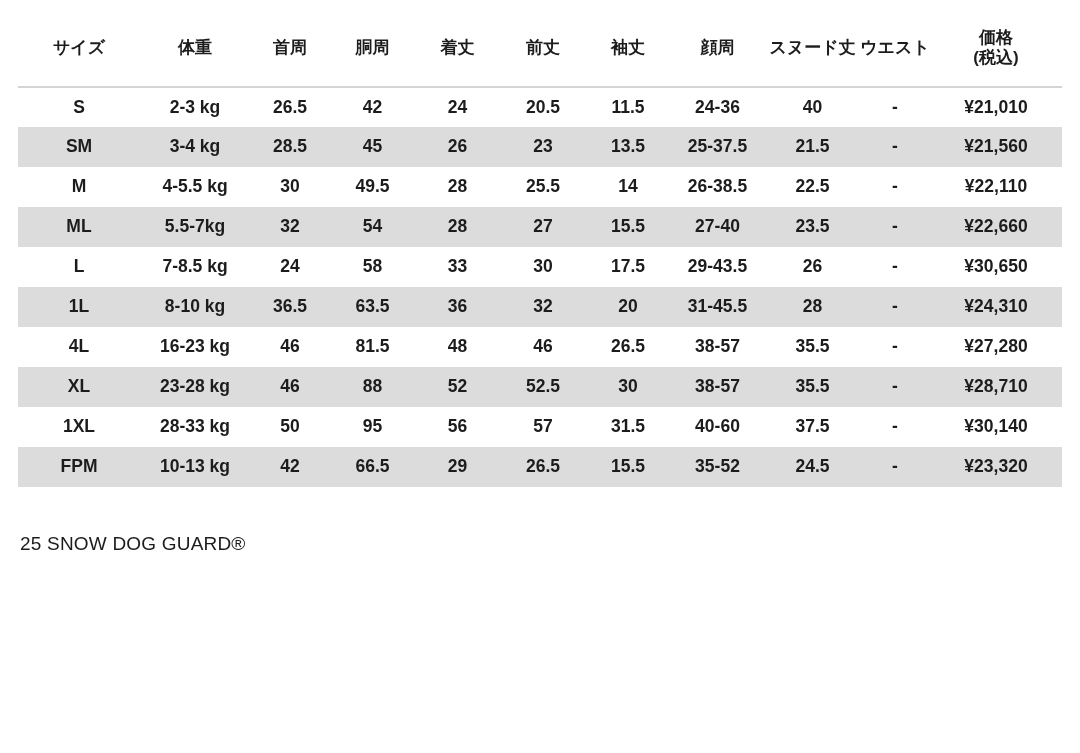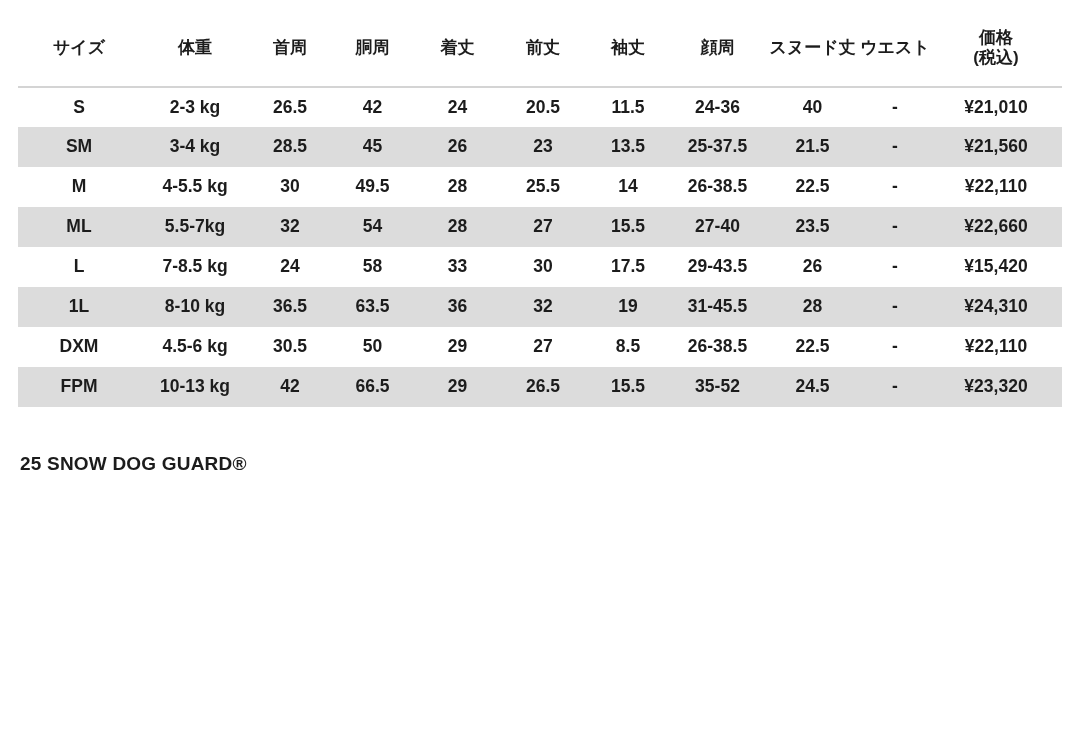--- a/index.html
+++ b/index.html
@@ -43,21 +43,21 @@
     text-align: center;
     vertical-align: middle;
     height: 40px;
     padding: 0 2px;
     color: var(--text);
   }
   table.size-chart tbody tr.shaded { background: var(--stripe); }
 
   .footer-label {
     margin: 46px 0 0 20px;
-    font-weight: 700;
+    font-weight: 400;
     font-size: 19px;
     letter-spacing: 0.2px;
     color: var(--text);
   }
 </style>
 </head>
 <body>
 
 <div class="page">
 
@@ -148,47 +148,73 @@
           <td>L</td>
           <td>7-8.5 kg</td>
           <td>24</td>
           <td>58</td>
           <td>33</td>
           <td>30</td>
           <td>17.5</td>
           <td>29-43.5</td>
           <td>26</td>
           <td>-</td>
-          <td>¥15,420</td>
+          <td>¥30,650</td>
         </tr>
         <tr class="shaded">
           <td>1L</td>
           <td>8-10 kg</td>
           <td>36.5</td>
           <td>63.5</td>
           <td>36</td>
           <td>32</td>
-          <td>19</td>
+          <td>20</td>
           <td>31-45.5</td>
           <td>28</td>
           <td>-</td>
           <td>¥24,310</td>
         </tr>
         <tr>
-          <td>DXM</td>
-          <td>4.5-6 kg</td>
-          <td>30.5</td>
+          <td>4L</td>
+          <td>16-23 kg</td>
+          <td>46</td>
+          <td>81.5</td>
+          <td>48</td>
+          <td>46</td>
+          <td>26.5</td>
+          <td>38-57</td>
+          <td>35.5</td>
+          <td>-</td>
+          <td>¥27,280</td>
+        </tr>
+        <tr class="shaded">
+          <td>XL</td>
+          <td>23-28 kg</td>
+          <td>46</td>
+          <td>88</td>
+          <td>52</td>
+          <td>52.5</td>
+          <td>30</td>
+          <td>38-57</td>
+          <td>35.5</td>
+          <td>-</td>
+          <td>¥28,710</td>
+        </tr>
+        <tr>
+          <td>1XL</td>
+          <td>28-33 kg</td>
           <td>50</td>
-          <td>29</td>
-          <td>27</td>
-          <td>8.5</td>
-          <td>26-38.5</td>
-          <td>22.5</td>
-          <td>-</td>
-          <td>¥22,110</td>
+          <td>95</td>
+          <td>56</td>
+          <td>57</td>
+          <td>31.5</td>
+          <td>40-60</td>
+          <td>37.5</td>
+          <td>-</td>
+          <td>¥30,140</td>
         </tr>
         <tr class="shaded">
           <td>FPM</td>
           <td>10-13 kg</td>
           <td>42</td>
           <td>66.5</td>
           <td>29</td>
           <td>26.5</td>
           <td>15.5</td>
           <td>35-52</td>

